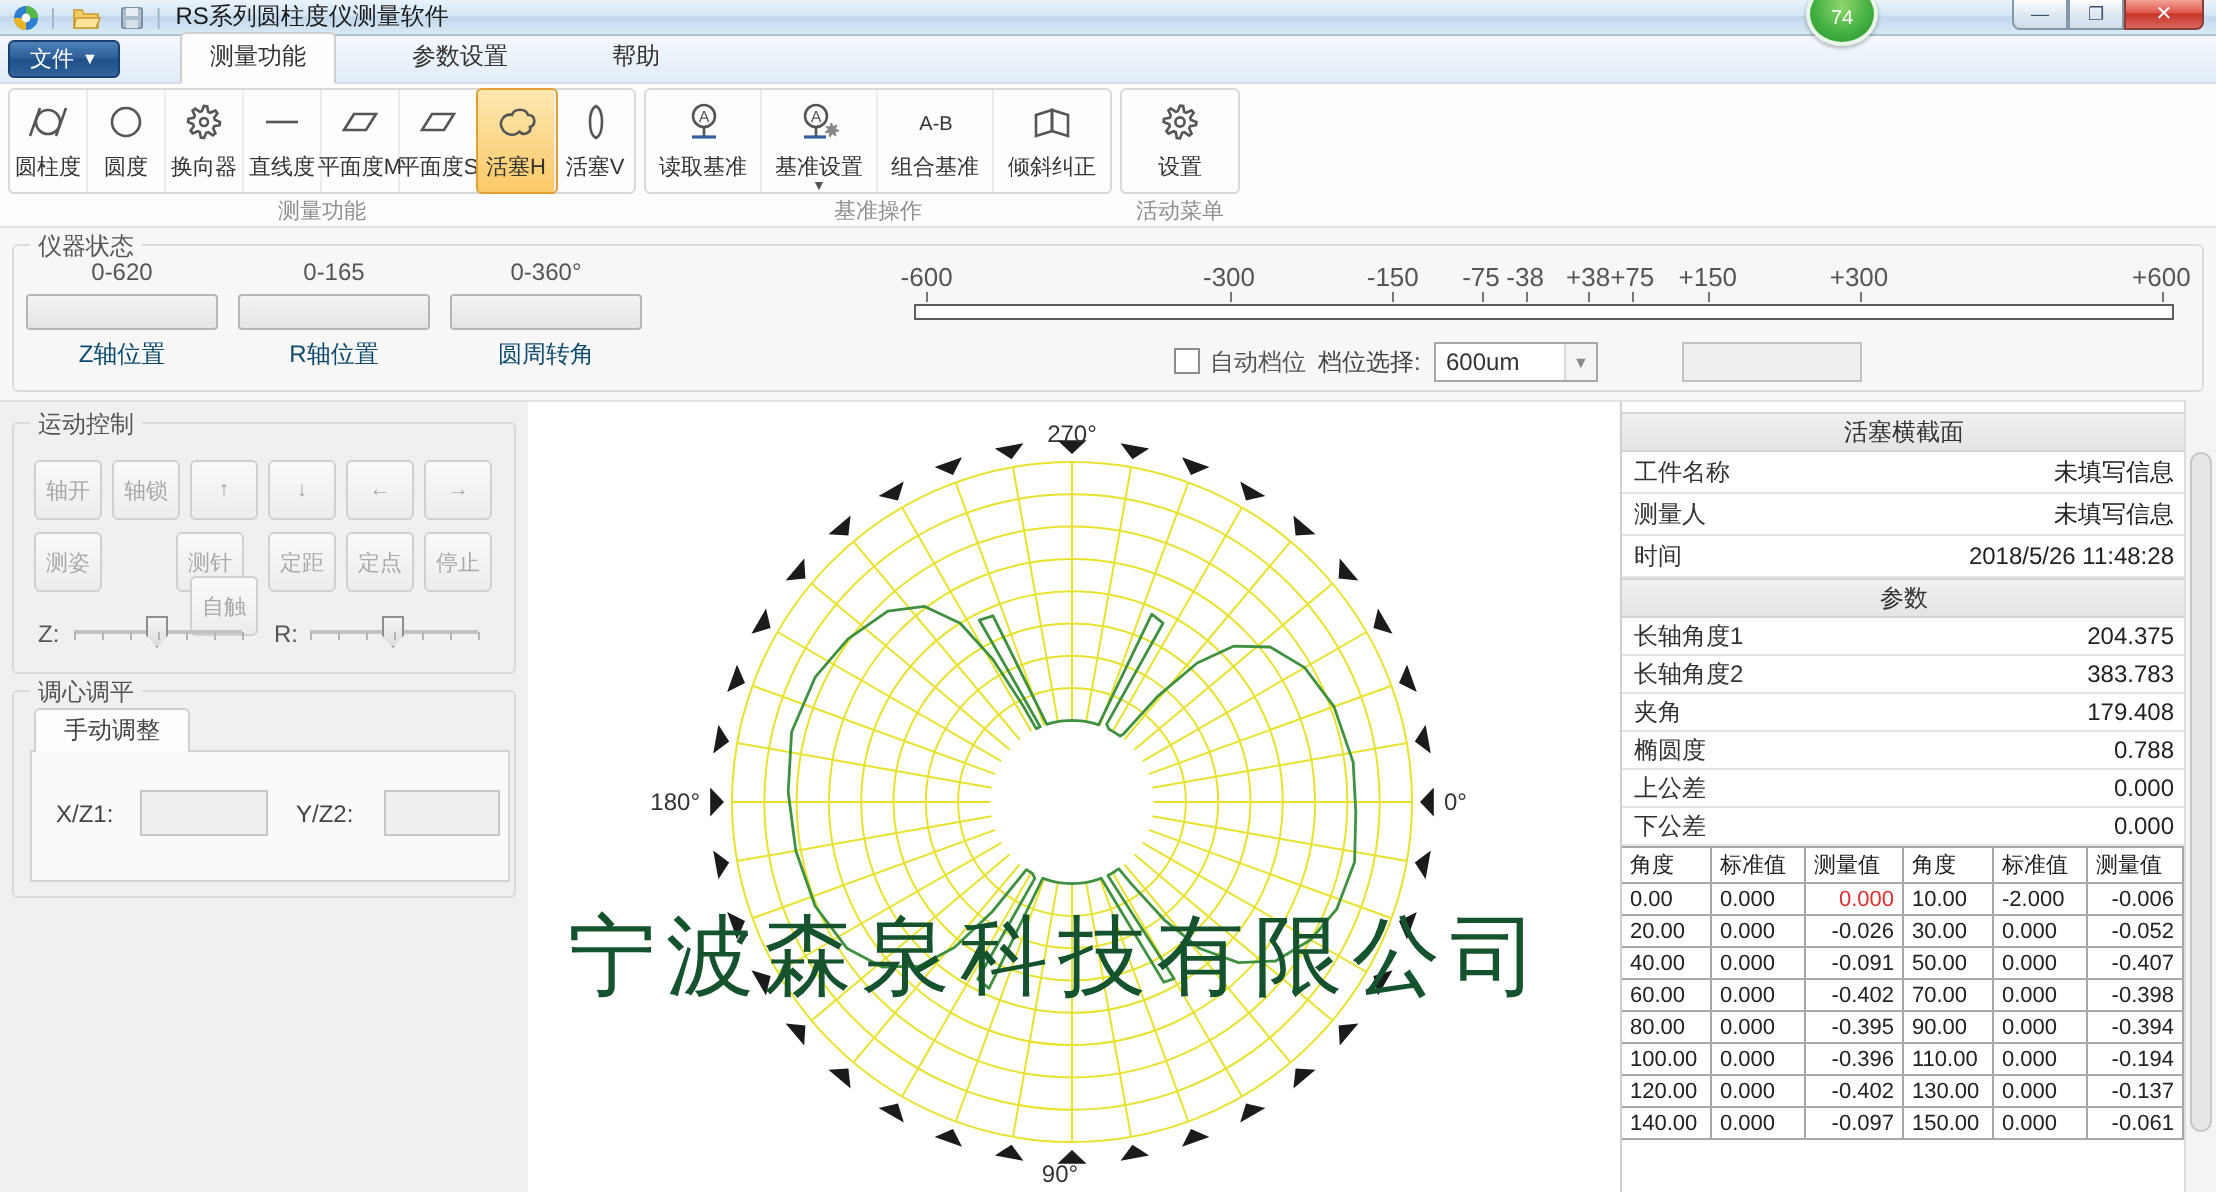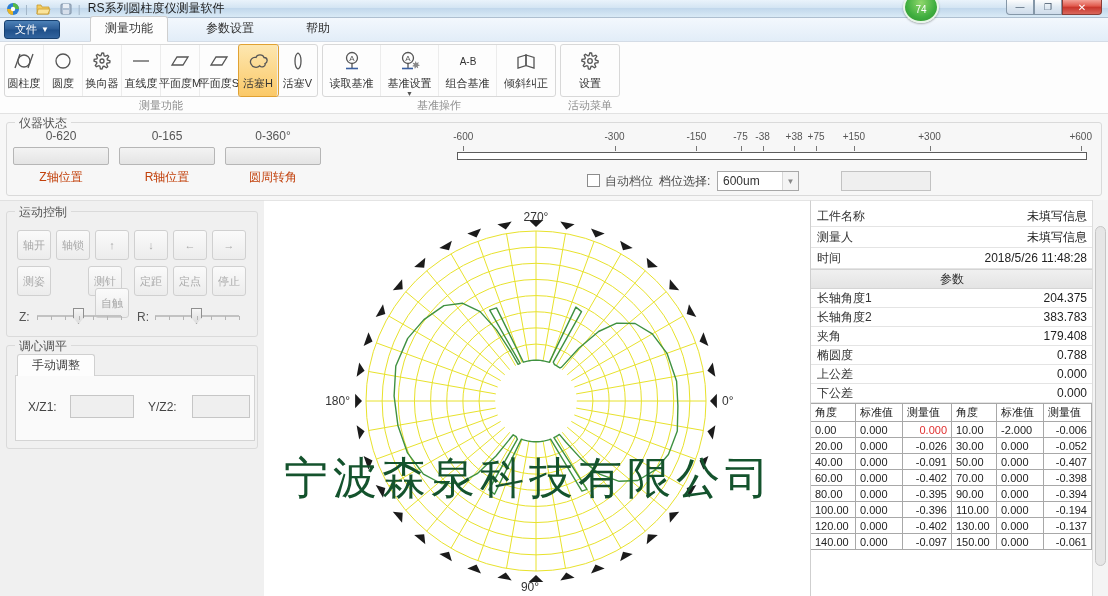--- a/index.html
+++ b/index.html
@@ -49,23 +49,23 @@
   .rcaption { text-align:center; font-size:11px; color:#8f8f8f; margin-top:1px; }
 
   
   .statusstrip { position:absolute; left:0; top:114px; width:1108px; height:86px; background:#f7f7f7; }
   .groupbox { position:absolute; border:1px solid #dadada; border-radius:3px; }
   .gb-label { position:absolute; top:-8px; left:8px; background:#f7f7f7; padding:0 4px; font-size:12px; color:#555; }
   #gb-status { left:6px; top:8px; width:1096px; height:74px; }
   .axisblock { position:absolute; top:6px; width:96px; text-align:center; }
   .axisblock .range { color:#555; font-size:12px; }
   .axisblock .bar { margin-top:4px; height:18px; border:1px solid #b6b6b6; border-radius:2px; background:linear-gradient(#f3f3f3,#e4e4e4); }
-  .axisblock .aname { margin-top:4px; color:#c2410c; font-size:12px; }
+  .axisblock .aname { margin-top:4px; color:#0c4a6e; font-size:12px; }
   .ruler { position:absolute; left:450px; top:4px; width:636px; height:40px; }
-  .rtick-label { position:absolute; top:4px; transform:translateX(-50%); color:#555; font-size:10px; white-space:nowrap; }
+  .rtick-label { position:absolute; top:4px; transform:translateX(-50%); color:#555; font-size:13px; white-space:nowrap; }
   .rtick-mark { position:absolute; top:19px; width:1px; height:5px; background:#777; }
   .ruler-bar { position:absolute; left:0; top:25px; width:630px; height:8px; border:1px solid #5c5c5c; background:#fff; }
   .gearrow { position:absolute; left:0; top:48px; width:1096px; height:22px; }
   .checkbox { position:absolute; left:580px; top:3px; width:13px; height:13px; border:1px solid #8c8c8c; background:#fff; }
   .cblabel { position:absolute; left:598px; top:2px; color:#555; }
   .sellabel { position:absolute; left:652px; top:2px; color:#444; }
   .combo { position:absolute; left:710px; top:0; width:82px; height:20px; border:1px solid #a8a8a8; background:#fff; display:flex; align-items:center; }
   .combo .cval { flex:1; padding-left:5px; color:#333; }
   .combo .cbtn { width:16px; height:100%; display:flex; align-items:center; justify-content:center; color:#888; font-size:8px; border-left:1px solid #d8d8d8; background:#f4f4f4; }
   .gearinput { position:absolute; left:834px; top:0; width:90px; height:20px; border:1px solid #c2c2c2; background:#efefef; }
@@ -505,20 +505,21 @@
           <text x="458" y="204" text-anchor="start" font-size="12" fill="#333">0°</text>
           <text x="266" y="390" text-anchor="middle" font-size="12" fill="#333">90°</text>
           <text x="86" y="204" text-anchor="end" font-size="12" fill="#333">180°</text>
           <text x="272" y="20" text-anchor="middle" font-size="12" fill="#333">270°</text>
         </svg>
       <div class="watermark">宁波森泉科技有限公司</div>
     </div>
 
     <div class="rightpanel">
       <div class="rp-inner" id="rp-inner">
+          <div class="sec">活塞横截面</div>
           <div class="irow">
             <div class="k">工件名称</div>
             <div class="v">未填写信息</div>
           </div>
           <div class="irow">
             <div class="k">测量人</div>
             <div class="v">未填写信息</div>
           </div>
           <div class="irow">
             <div class="k">时间</div>

